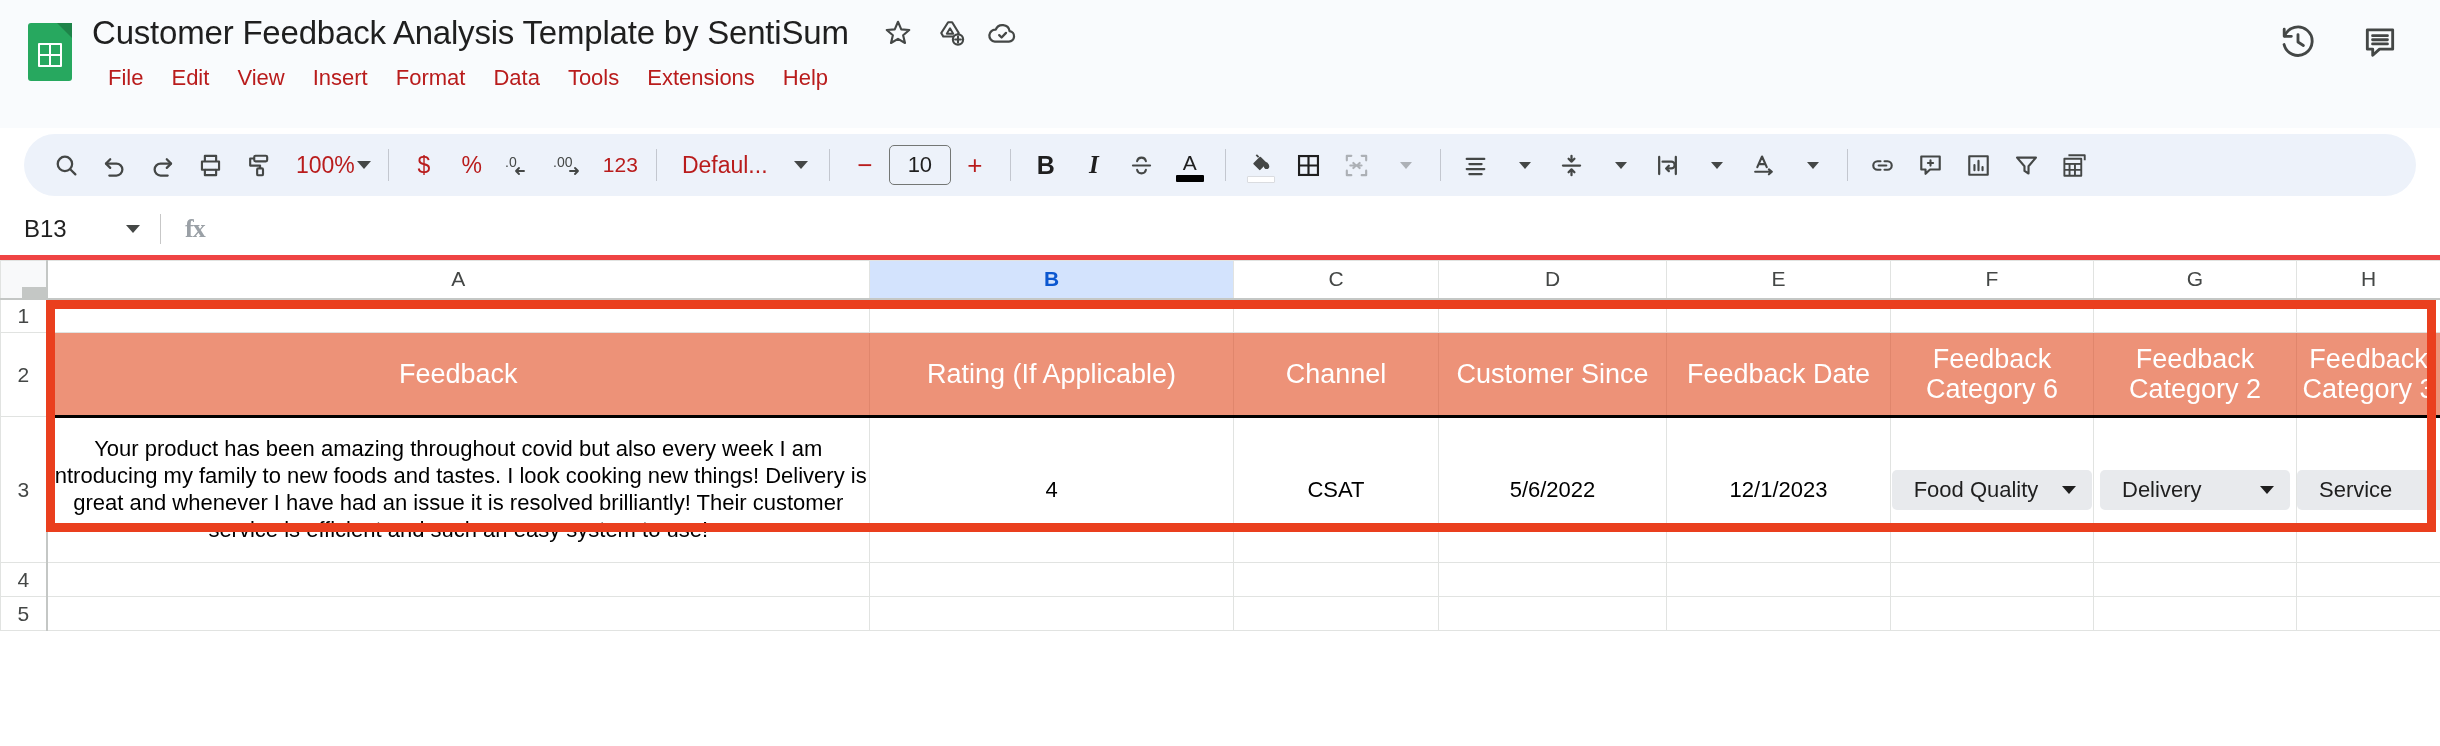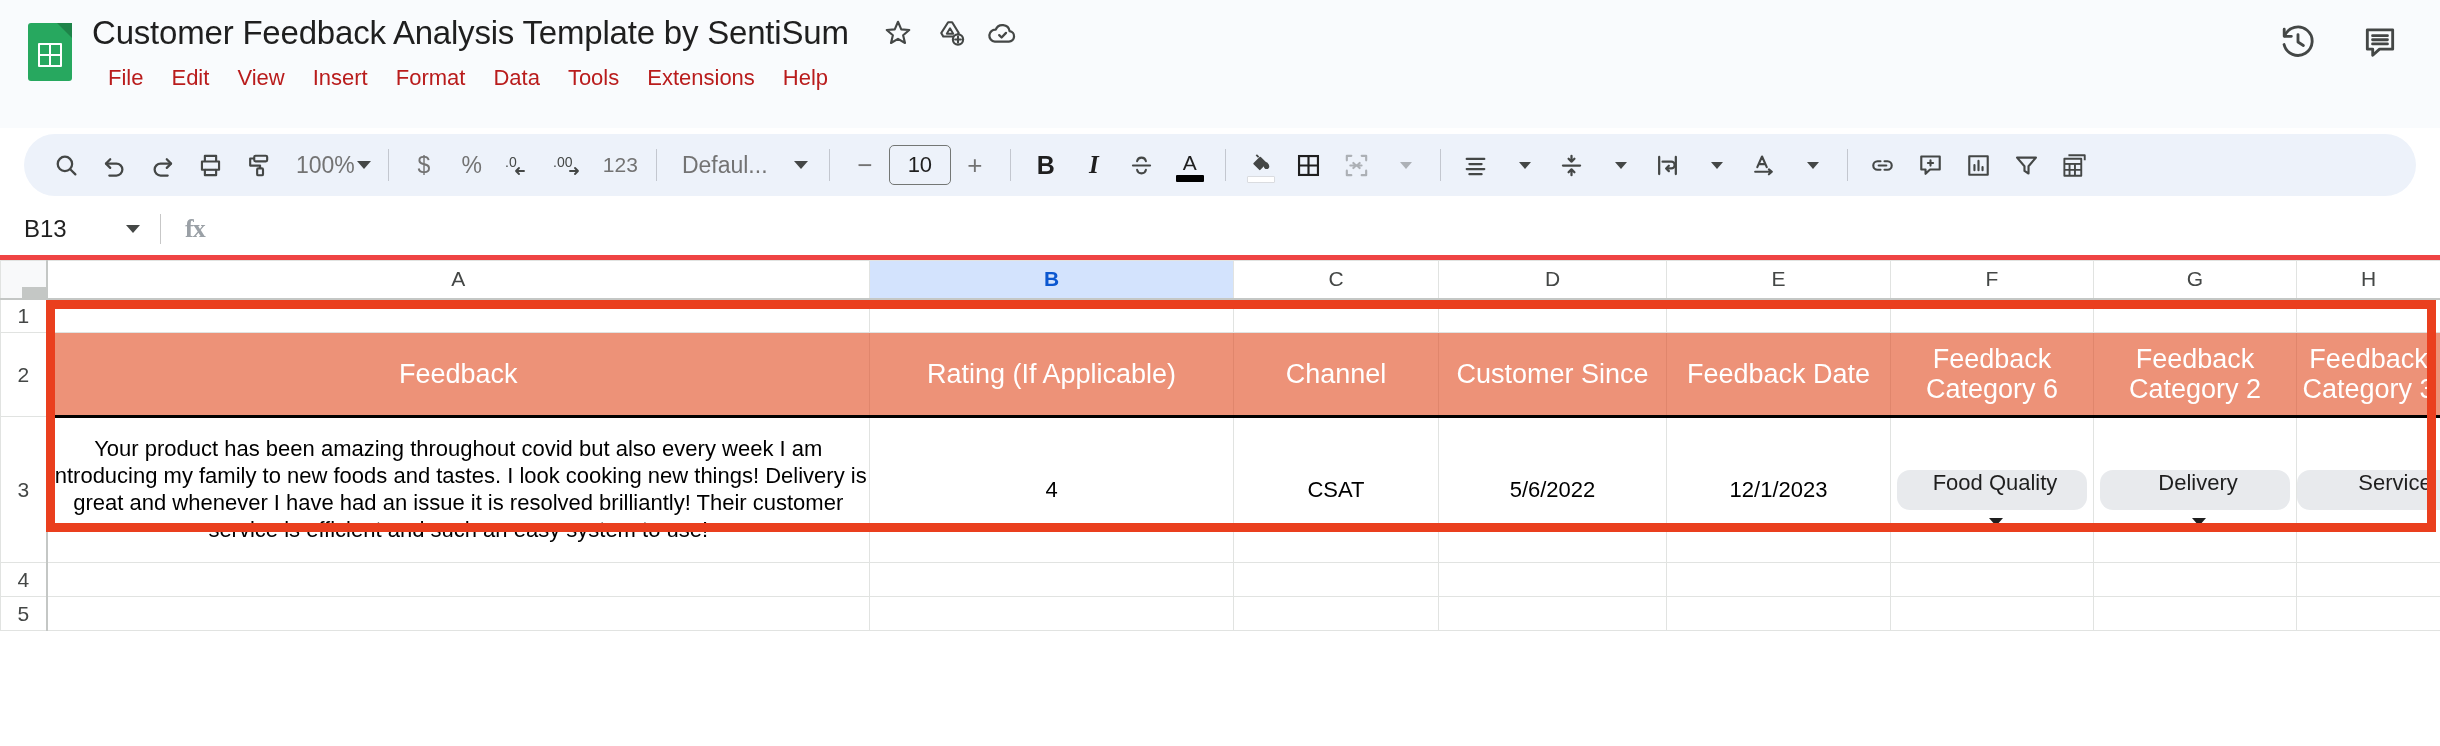--- a/index.html
+++ b/index.html
@@ -121,21 +121,21 @@
     flex: 0 0 auto;
     user-select: none;
   }
   .tb-btn.disabled { opacity: 0.38; cursor: default; }
   .tb-sep {
     width: 1px; height: 32px;
     background: #c3c7cf;
     margin: 0 11px;
     flex: 0 0 auto;
   }
-  .tb-text { font-size: 23px; color: #737373; white-space: nowrap; }
+  .tb-text { font-size: 23px; color: #b91c1c; white-space: nowrap; }
   .tb-zoom { padding: 0 6px 0 14px; }
   .caret {
     width: 0; height: 0;
     border-left: 7px solid transparent;
     border-right: 7px solid transparent;
     border-top: 8px solid #444746;
     margin-left: 2px;
   }
   .caret.sm {
     border-left-width: 6px; border-right-width: 6px; border-top-width: 7px;
@@ -262,29 +262,28 @@
     line-height: 1.22;
     padding: 6px 16px;
     text-align: center;
     color: #000;
   }
   .chip {
     display: inline-flex;
     align-items: center;
     justify-content: space-between;
     background: #e8eaed;
-    border-radius: 13px;
+    border-radius: 5px;
     height: 40px;
     padding: 0 16px 0 22px;
     font-size: 22px;
     color: #1f1f1f;
     min-width: 190px;
     cursor: pointer;
     gap: 22px;
-    flex-direction: column;
   }
   .chip .caret { border-top-color: #1f1f1f; }
 
   
   .selection-box {
     position: absolute;
     border: 9px solid #ea3f1e;
     pointer-events: none;
     left: 46px;
     top: 40px;

